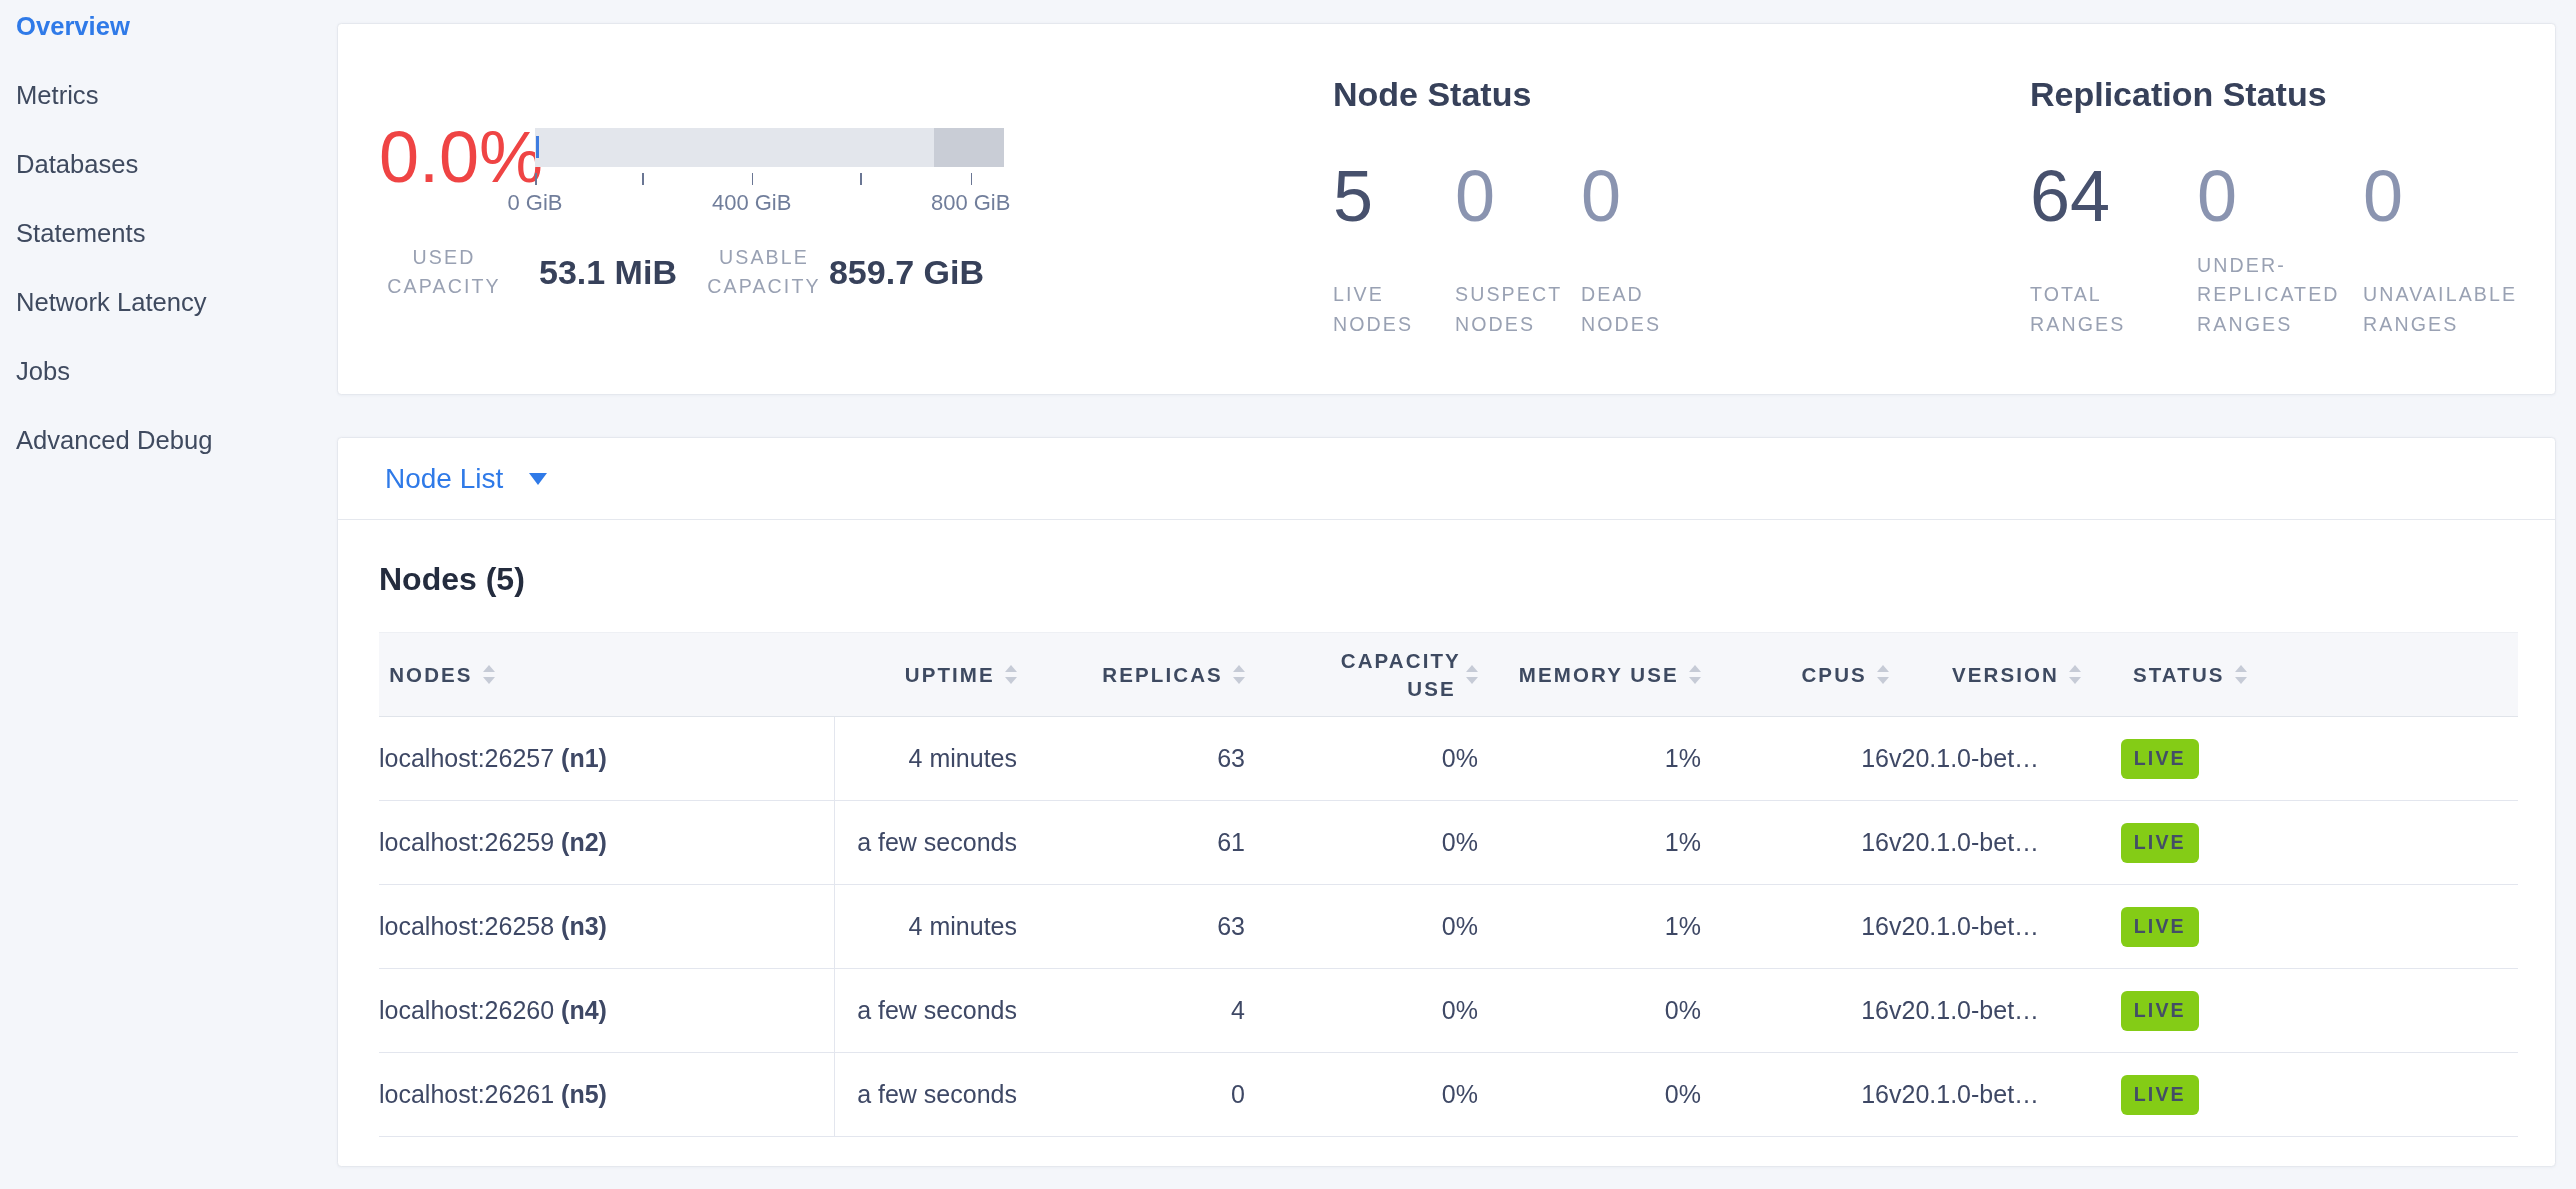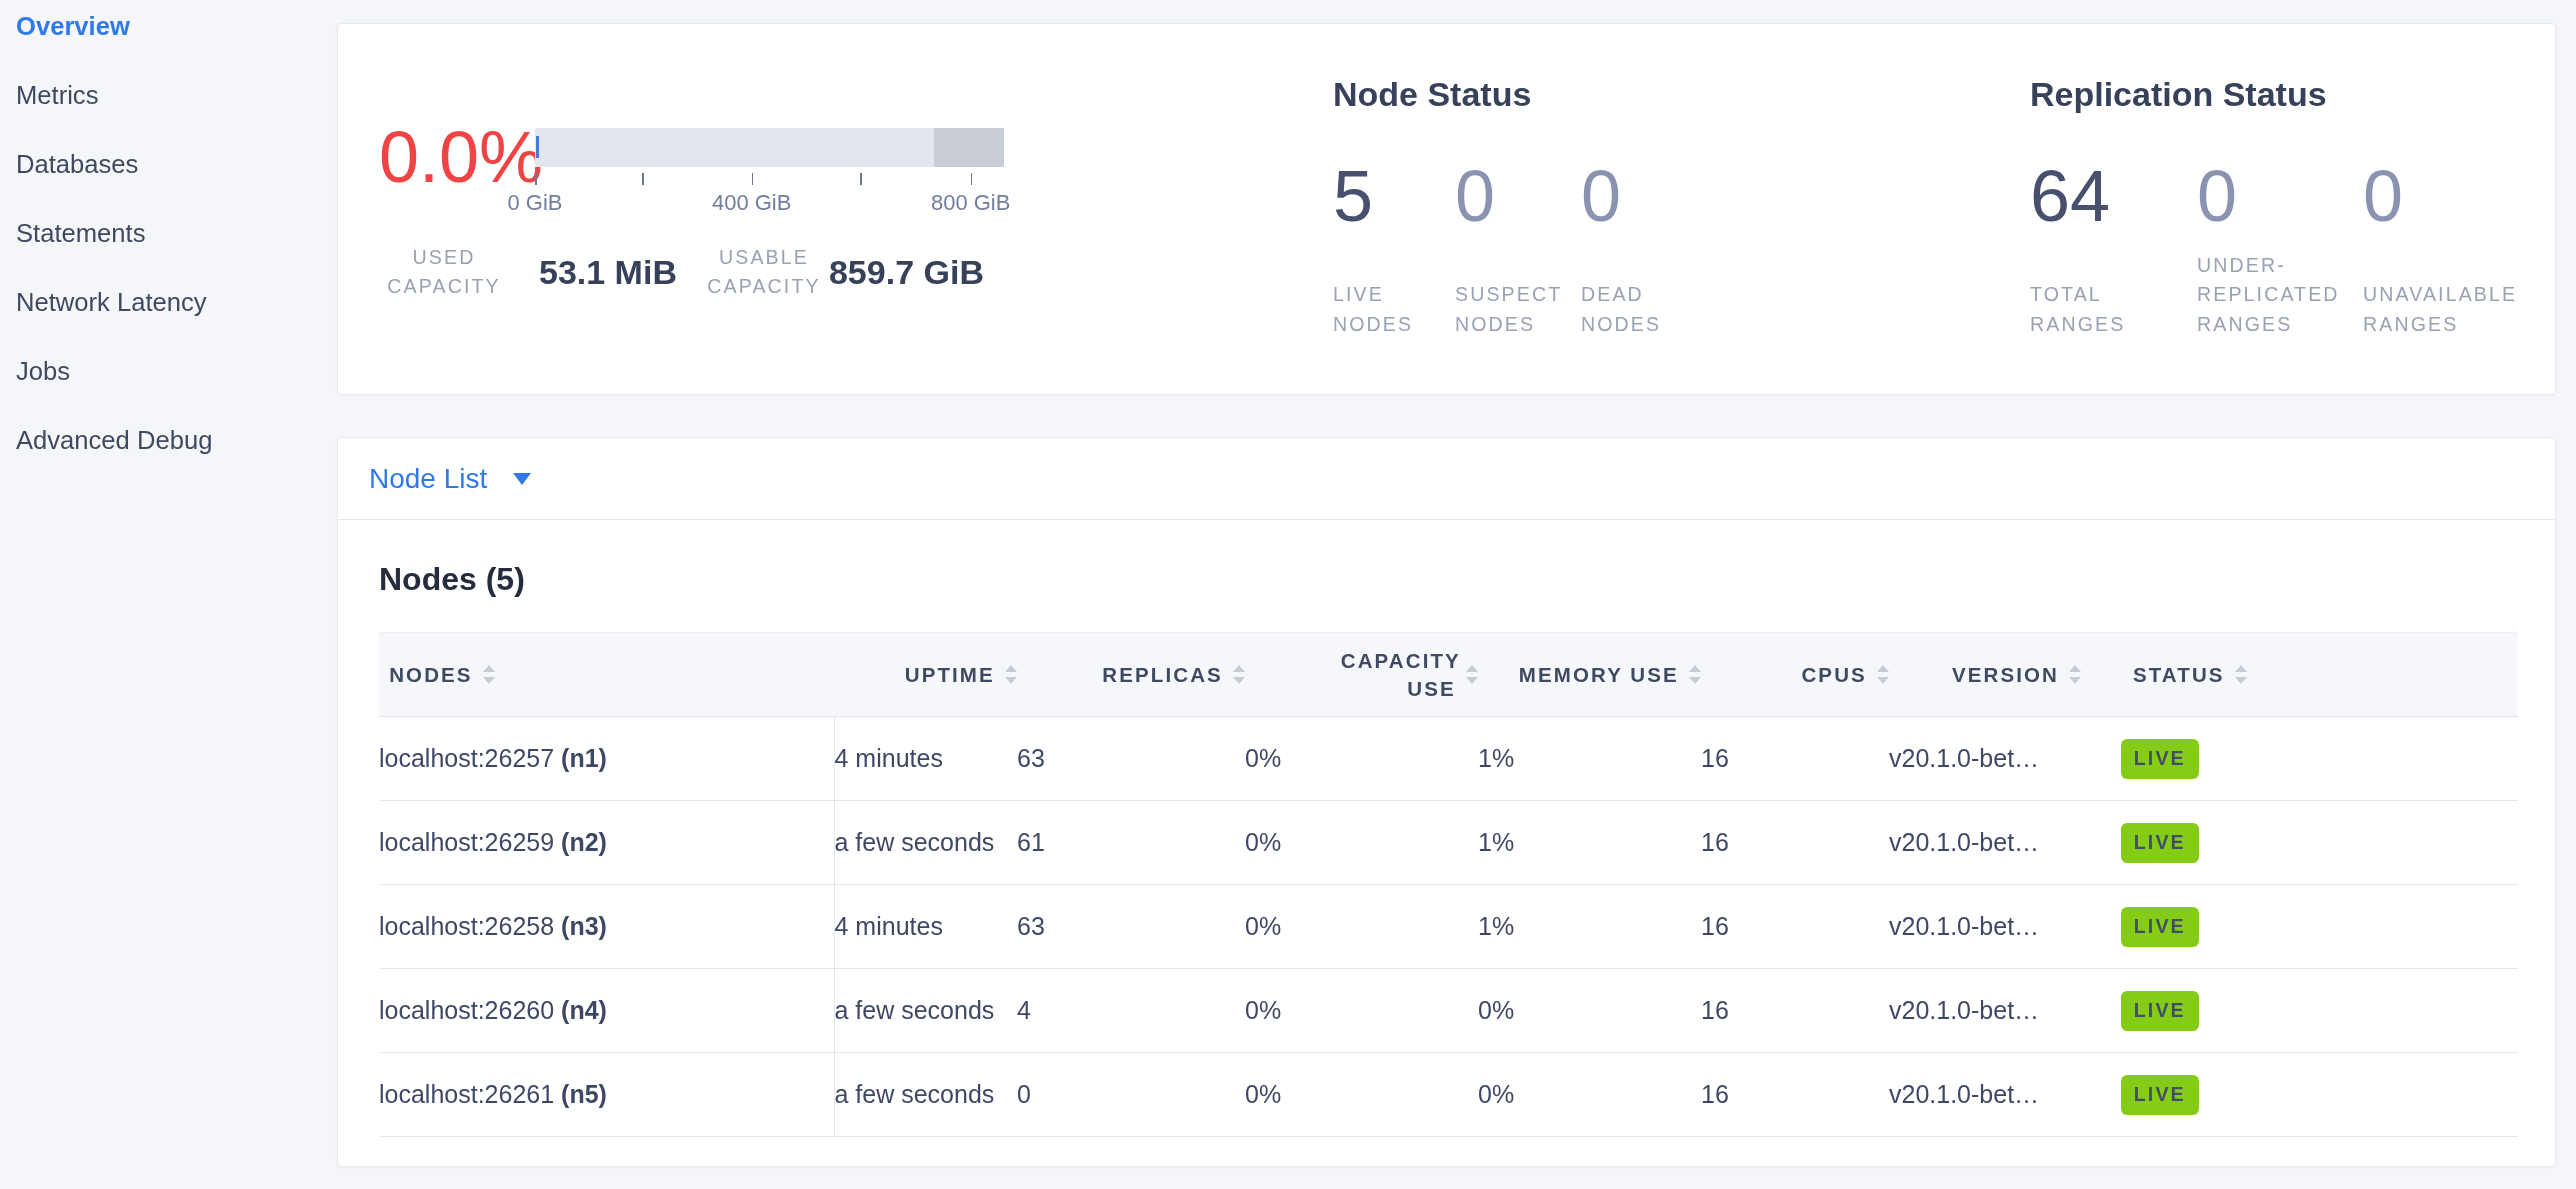--- a/index.html
+++ b/index.html
@@ -61,21 +61,21 @@
   .cap-summary { display:flex; align-items:center; margin-top:38px; }
   .cap-sum-label {
     font-size:19.6px; letter-spacing:2.1px; color:#99a1b3;
     line-height:1.5; width:130px;text-align:center;
   }
   .cap-sum-value { font-size:34px; font-weight:700; color:#37415a; white-space:nowrap; }
 
   
   .nl-header {
     height:82px; border-bottom:0.9px solid #e5e8ee;
-    display:flex; align-items:center; padding-left:31px;
+    display:flex; align-items:center; padding-left:47px;
   }
   .nl-dropdown { display:flex; align-items:center; color:#2f7ae8; font-size:28px; cursor:pointer; }
   .nl-caret {
     width:0; height:0; margin-left:25.6px;
     border-left:9.4px solid transparent; border-right:9.4px solid transparent;
     border-top:12px solid #2f7ae8;
   }
   .nl-body { padding:41px; }
   .nodes-title { font-size:32px; font-weight:700; color:#242c3e; margin:0; }
 
@@ -89,21 +89,21 @@
     border-top:0.9px solid #eef0f4; border-bottom:1.7px solid #e0e4ea;
     padding:0; cursor:pointer;
   }
   table.nodes tbody td {
     height:84px; font-size:25px; color:#3e4865;
     border-bottom:1.7px solid #e3e6ee; background:#fff; padding:0;
     white-space:nowrap;
   }
   td.col-nodes { border-right:1.7px solid #e3e6ee; padding-left:10.2px; }
   th.col-nodes .th-inner { padding-left:10.2px; }
-  .al-r { }
+  .al-r { text-align:right; }
   td.col-version, th.col-version .th-inner { padding-left:63px; }
   td.col-status,  th.col-status  .th-inner { padding-left:12px; }
   .th-inner { display:flex; align-items:center; }
   .th-inner.right { justify-content:flex-end; }
   .cap-head-text { width:115px; text-align:right; line-height:1.35; }
   .node-id { font-weight:700;text-align:right; }
 
   .sort-icon { display:inline-flex; flex-direction:column; gap:4.3px; margin-left:10.2px; }
   .sort-icon .up {
     width:0; height:0;

